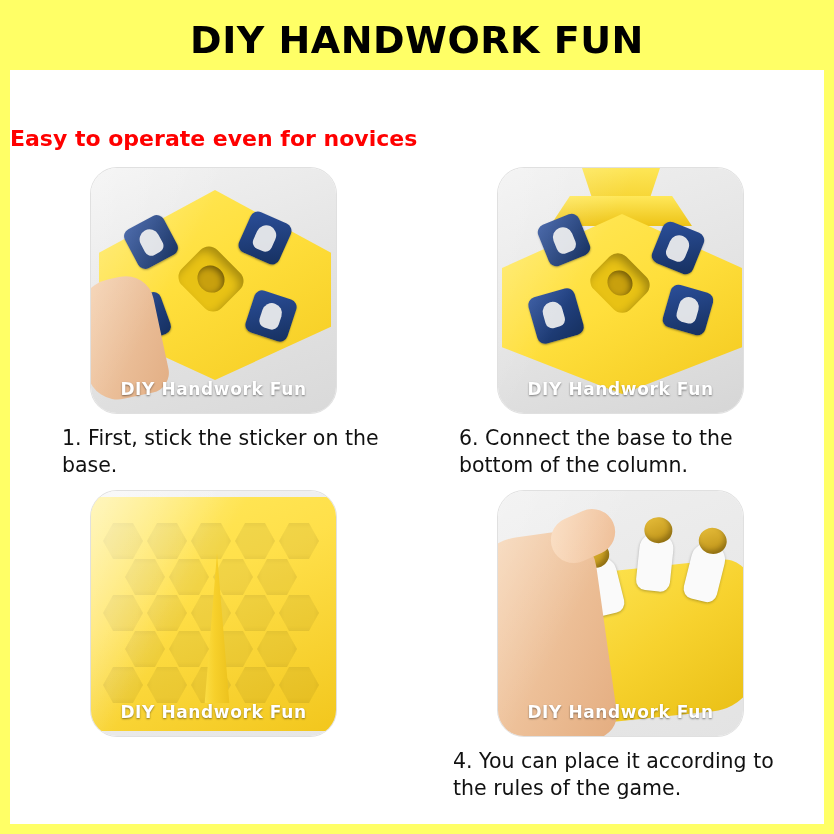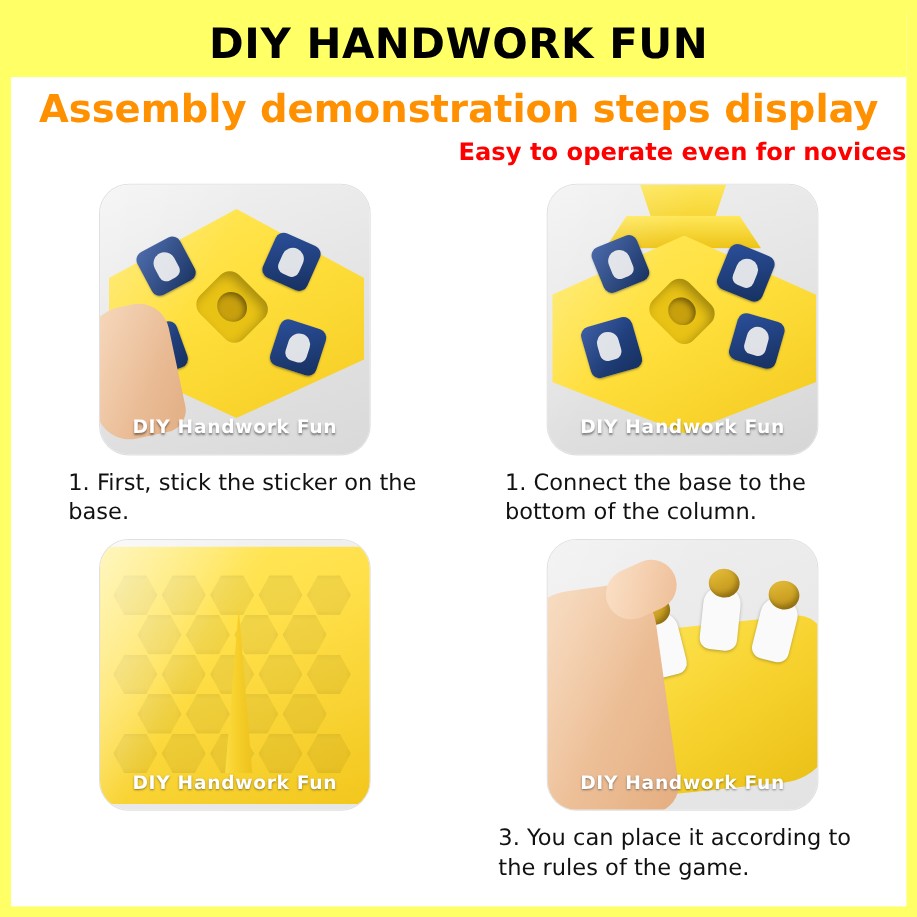--- a/index.html
+++ b/index.html
@@ -50,21 +50,21 @@
     font-weight: bold;
     font-size: 35px;
     color: #ff9000;
     white-space: nowrap;
   }
   .subtitle-2 {
     position: absolute;
     left: 0;
     top: 116px;
     width: 814px;
-    text-align: right;
+    text-align: left;
     font-weight: bold;
     font-size: 22px;
     color: #ff0000;
     white-space: nowrap;
   }
 
   
   .grid {
     position: absolute;
     left: 0;
@@ -303,21 +303,20 @@
 </style>
 </head>
 <body>
 
 <div class="page">
 
   <div class="title-band">
     <div class="main-title">DIY HANDWORK FUN</div>
   </div>
 
-  <div class="subtitle">Assembly demonstration steps display</div>
   <div class="subtitle-2">Easy to operate even for novices</div>
 
   <div class="grid">
 
     <div class="step">
       <div class="photo p1">
         <div class="plate"></div>
         <div class="hole"></div>
         <div class="sticker s1"></div>
         <div class="sticker s2"></div>
@@ -336,21 +335,21 @@
         <div class="colflange"></div>
         <div class="plate"></div>
         <div class="hole"></div>
         <div class="sticker s1"></div>
         <div class="sticker s2"></div>
         <div class="sticker s3"></div>
         <div class="sticker s4"></div>
         <div class="gloss"></div>
         <div class="wm">DIY Handwork Fun</div>
       </div>
-      <div class="caption cap-2">1. Connect the base to the bottom of the column.</div>
+      <div class="caption cap-2">6. Connect the base to the bottom of the column.</div>
     </div>
 
     <div class="step">
       <div class="photo p3">
         <div class="plate">
           <div class="hex" style="left:18px;  top:26px;"></div>
           <div class="hex" style="left:62px;  top:26px;"></div>
           <div class="hex" style="left:106px; top:26px;"></div>
           <div class="hex" style="left:150px; top:26px;"></div>
           <div class="hex" style="left:194px; top:26px;"></div>
@@ -390,17 +389,17 @@
             <div class="helmet"></div>
           </div>
         <div class="astro a3">
             <div class="helmet"></div>
           </div>
         <div class="hand"></div>
         <div class="finger"></div>
         <div class="gloss"></div>
         <div class="wm">DIY Handwork Fun</div>
       </div>
-      <div class="caption cap-4">3. You can place it according to the rules of the game.</div>
+      <div class="caption cap-4">4. You can place it according to the rules of the game.</div>
     </div>
 
   </div>
 </div>
 
 </body></html>

